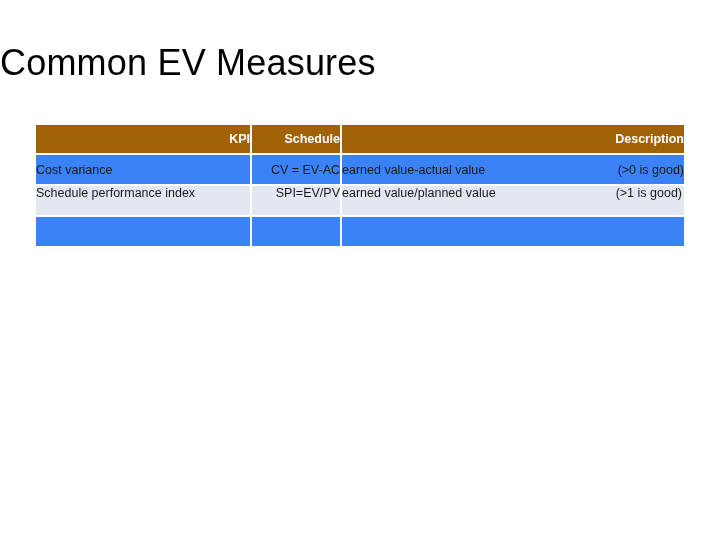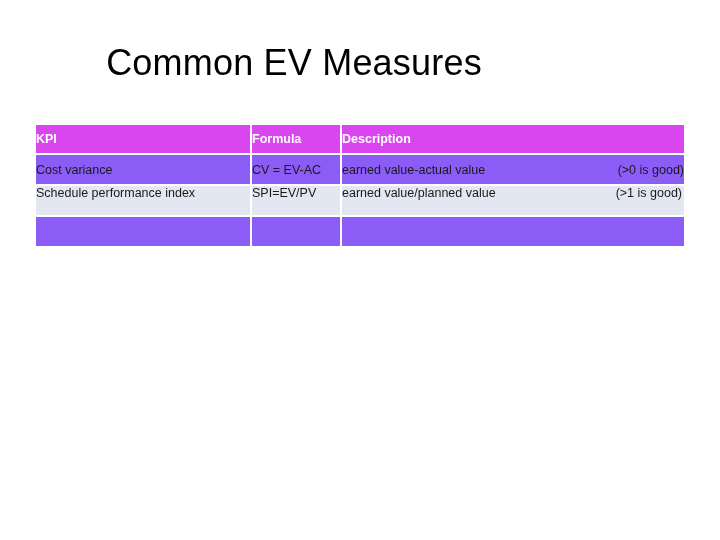--- a/index.html
+++ b/index.html
@@ -14,21 +14,21 @@
     overflow: hidden;
     position: relative;
   }
 
   
   .slide-title {
     position: absolute;
     left: 0;
     top: 44px;
     width: 588px;
-    text-align: center;
+    text-align: left;
     font-size: 36px;
     font-weight: 400;
     color: #000000;
     letter-spacing: 0.2px;
     line-height: 1.05;
     white-space: nowrap;
   }
 
   
   .ev-table {
@@ -50,44 +50,44 @@
     border-right: 2px solid #ffffff;
     border-bottom: 2px solid #ffffff;
   }
   .ev-table th:last-child,
   .ev-table td:last-child {
     border-right: none;
   }
 
   
   .ev-table thead th {
-    background: #d946ef;
+    background: #a16207;
     color: #ffffff;
     font-weight: bold;
     font-size: 12.5px;
     height: 28px;
-    text-align: left;
+    text-align: right;
     border-bottom: 2px solid #ffffff;
   }
 
   
-  .row-dark  td { background: #8b5cf6; }
+  .row-dark  td { background: #3b82f6; }
   .row-light td { background: #E3E7F1; }
 
   .ev-table tbody td {
     height: 29px;
   }
 
   .cell-kpi {
     padding-left: 7px;
     text-align: left;
   }
   .cell-formula {
     padding-left: 9px;
-    text-align: left;
+    text-align: right;
   }
   .cell-desc {
     padding-left: 9px;
     padding-right: 9px;
     text-align: left;
   }
 
   
   .desc-inner {
     display: flex;
@@ -130,21 +130,21 @@
 <table class="ev-table">
   <colgroup>
     <col style="width:216px">
     <col style="width:90px">
     <col style="width:342px">
   </colgroup>
 
   <thead>
     <tr>
       <th>KPI</th>
-      <th>Formula</th>
+      <th>Schedule</th>
       <th>Description</th>
     </tr>
   </thead>
 
   <tbody>
 
     <tr class="row-dark">
       <td class="cell-kpi">Cost variance</td>
       <td class="cell-formula">CV = EV-AC</td>
       <td class="cell-desc">

